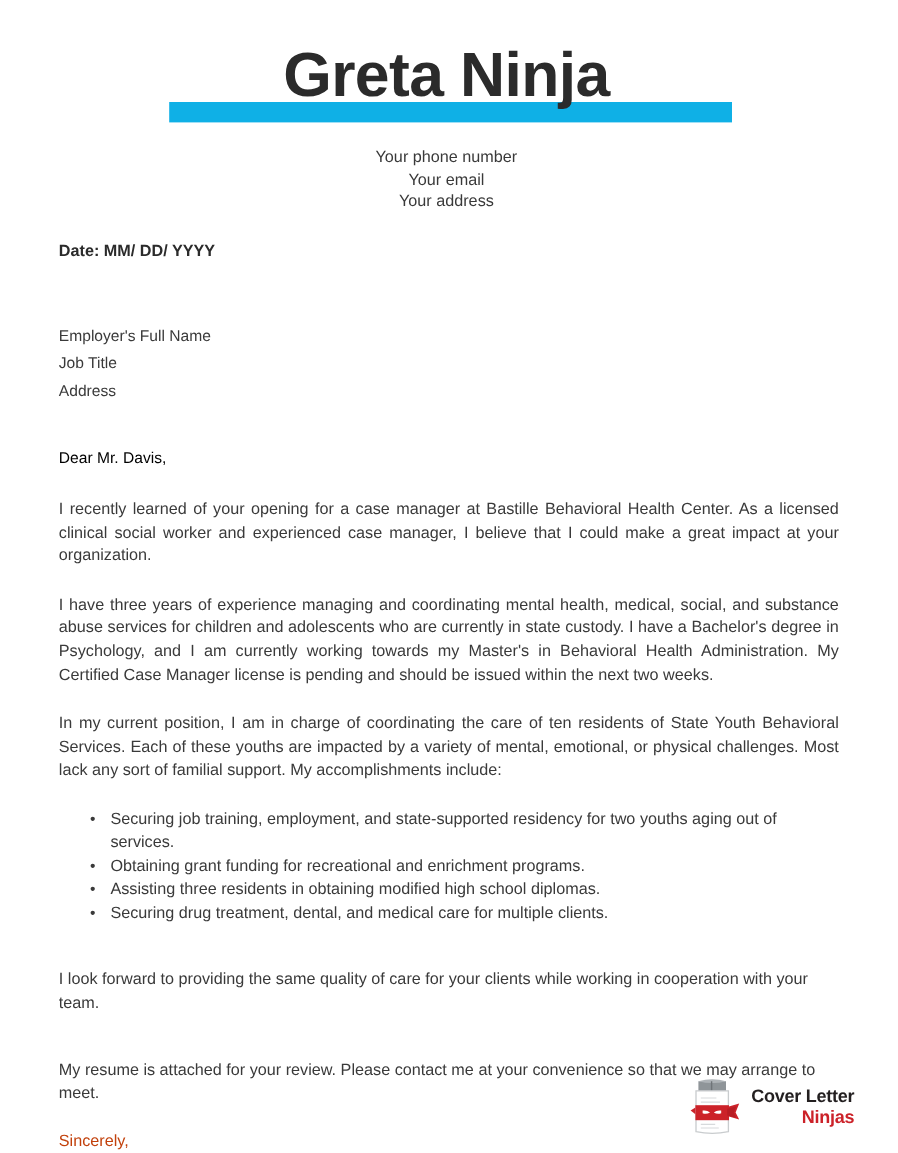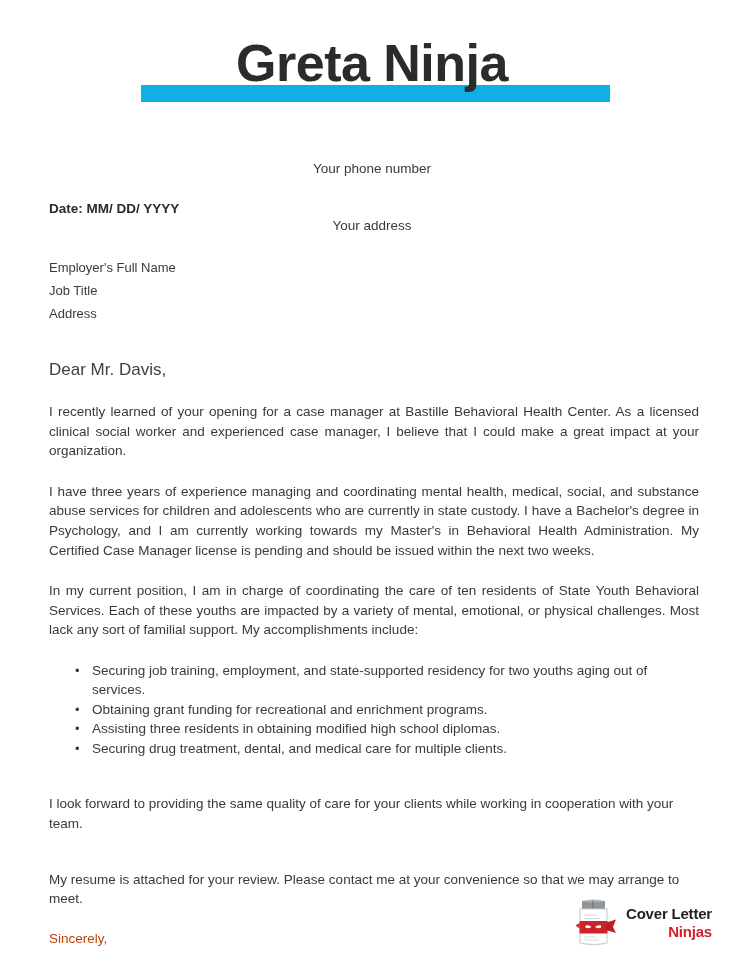--- a/index.html
+++ b/index.html
@@ -53,49 +53,49 @@
   .contact {
     position: absolute;
     left: 0;
     right: 0;
     top: 122px;
     text-align: center;
     font-size: 13.5px;
     line-height: 18.5px;
     color: #3a3a3a;
   }
-  .contact div { white-space: nowrap; margin-top: 38px; }
+  .contact div { white-space: nowrap; }
 
   
   .body-wrap {
     position: absolute;
     left: 49px;
     top: 200px;
     width: 650px;
   }
 
   .date-line {
     font-weight: bold;
     font-size: 13.5px;
     line-height: 18px;
     color: #2b2b2b;
-    margin-bottom: 38px;
+    margin-bottom: 50px;
   }
 
   .recipient {
     font-size: 13px;
     line-height: 23px;
     color: #3a3a3a;
     margin-bottom: 27px;
   }
 
   .salutation {
-    font-size: 17px;
-    line-height: 18px;
-    color: #404040;
+    font-size: 13px;
+    line-height: 18px;
+    color: #000000;
     margin-bottom: 23px;
     margin-top: 36px;
   }
 
   p.para {
     margin: 0 0 21px 0;
     font-size: 13.5px;
     line-height: 19.6px;
     color: #3a3a3a;
     text-align: justify;
@@ -177,20 +177,21 @@
 
 <div class="page">
 
   <div class="header">
     <div class="accent-bar"></div>
     <div class="name-title">Greta Ninja</div>
   </div>
 
   <div class="contact">
     <div>Your phone number</div>
+    <div>Your email</div>
     <div>Your address</div>
   </div>
 
   <div class="body-wrap">
 
     <div class="date-line">Date: MM/ DD/ YYYY</div>
 
     <div class="recipient">
       <div>Employer's Full Name</div>
       <div>Job Title</div>

